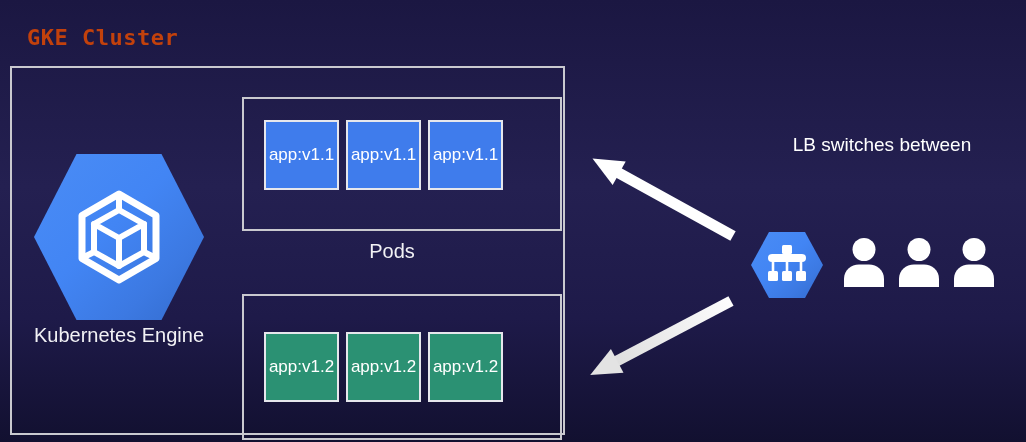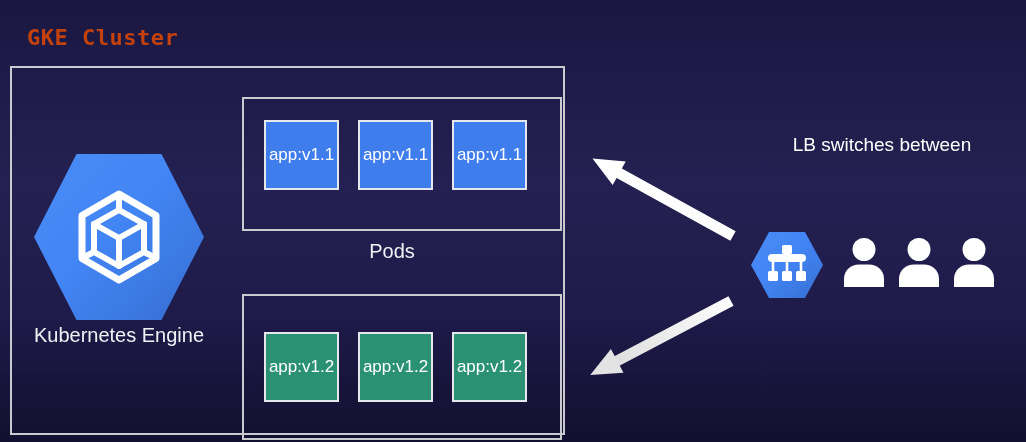--- a/index.html
+++ b/index.html
@@ -13,21 +13,21 @@
     left:27px;top:25px;font-family:"DejaVu Sans Mono", monospace;
     font-weight:bold;font-size:22px;letter-spacing:0.5px;color:#c2410c;
   }
   .cluster-box{
     left:10px;top:66px;width:551px;height:365px;
     border:2px solid #c9c9cf;
   }
   .pod-box{
     left:230px;top:29px;width:296px;height:109px;
     border:2px solid #c9c9cf;
-    display:flex;align-items:flex-start;gap:19px;
+    display:flex;align-items:flex-start;gap:7px;
     padding:21px 0 0 20px;box-sizing:content-box;
   }
   .pod-box.lower{top:226px;height:106px;padding-top:36px;}
   .pod{
     width:71px;height:66px;border:2px solid #e6e7ec;
     display:flex;align-items:center;justify-content:center;
     font-size:17px;color:#ffffff;white-space:nowrap;
   }
   .pod.blue{background:#3f7cec;}
   .pod.green{background:#2b9173;}

